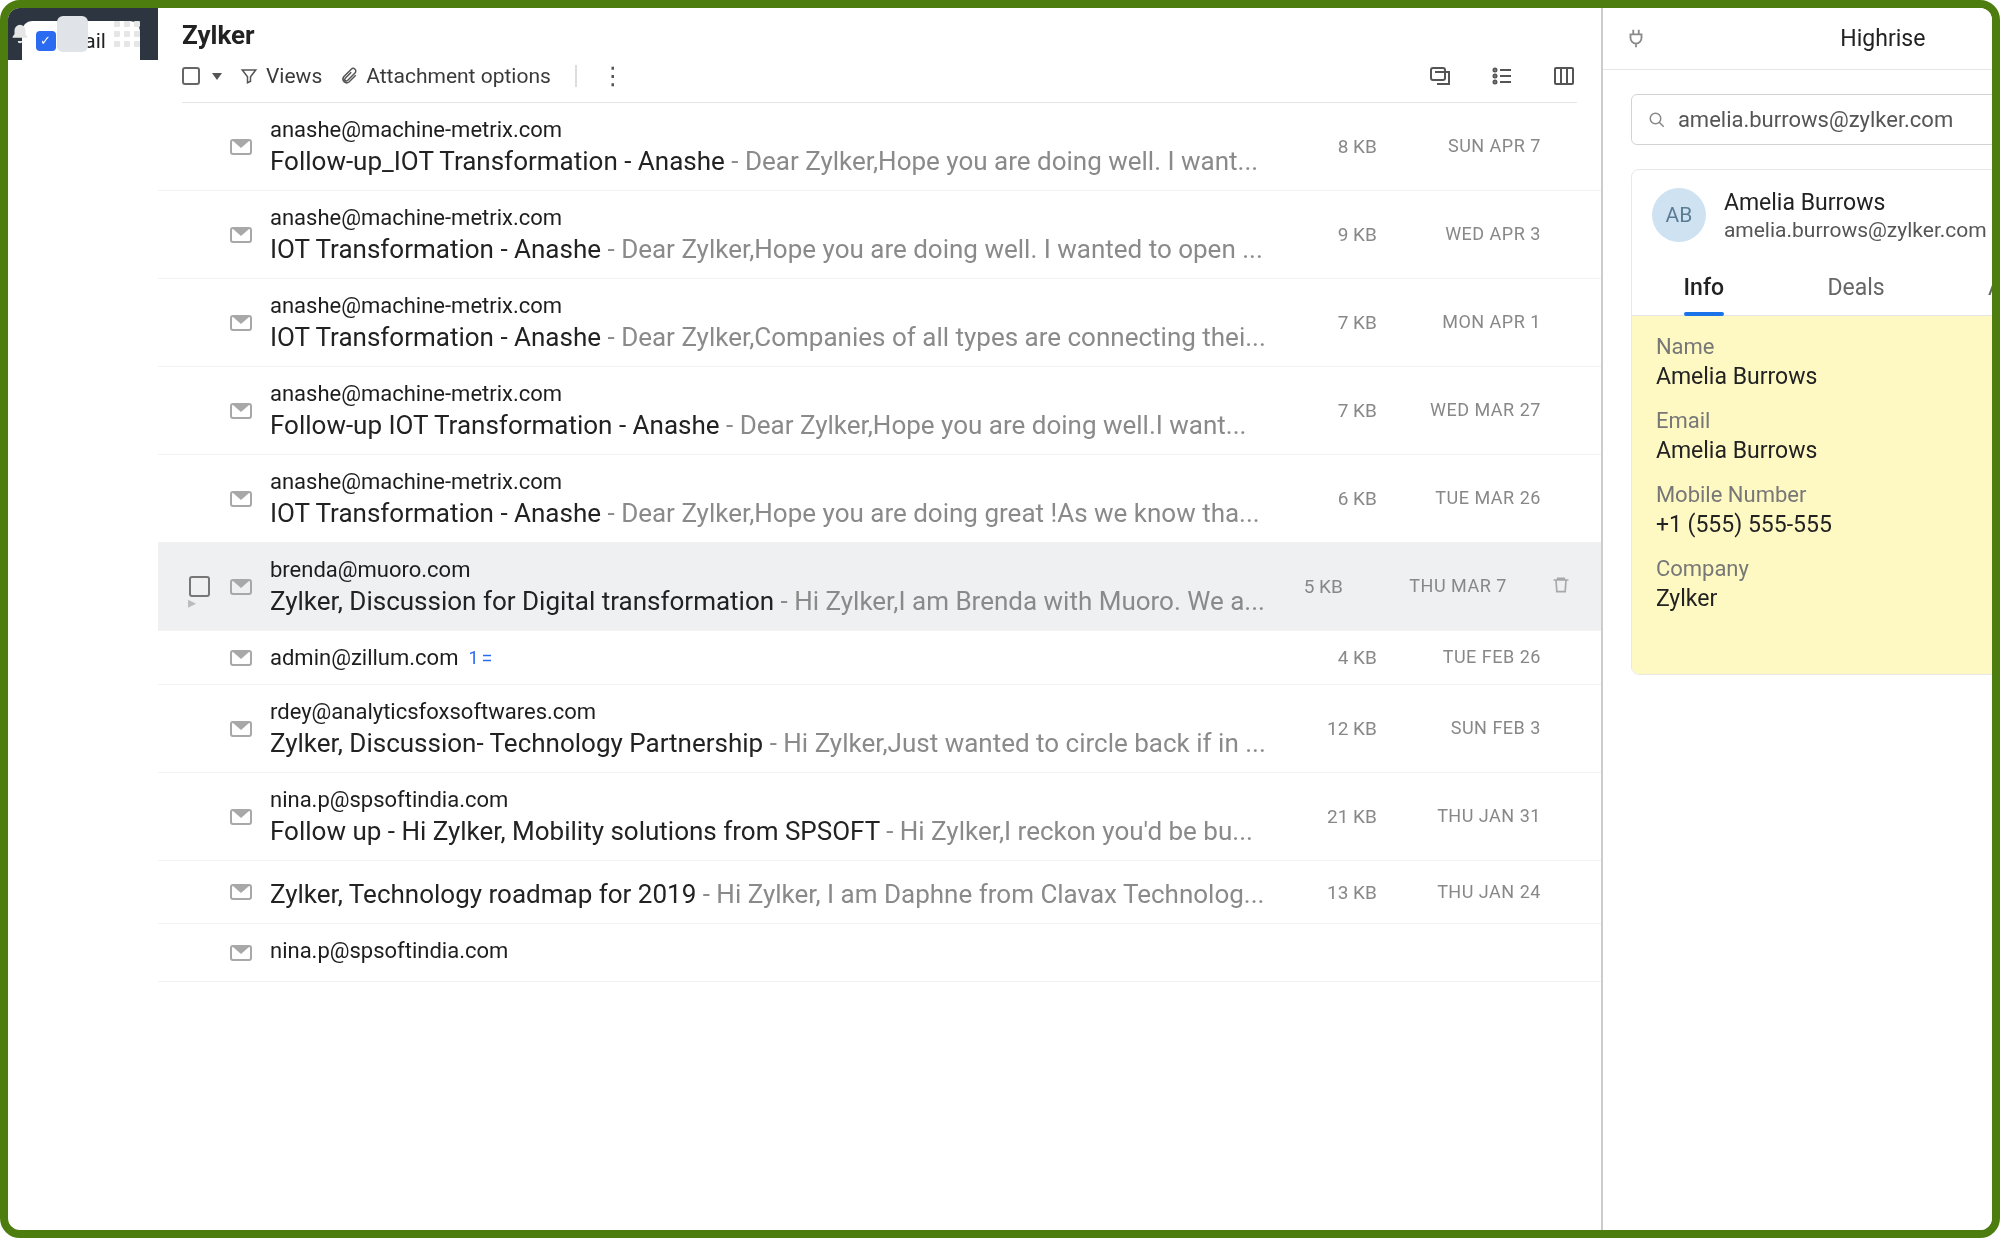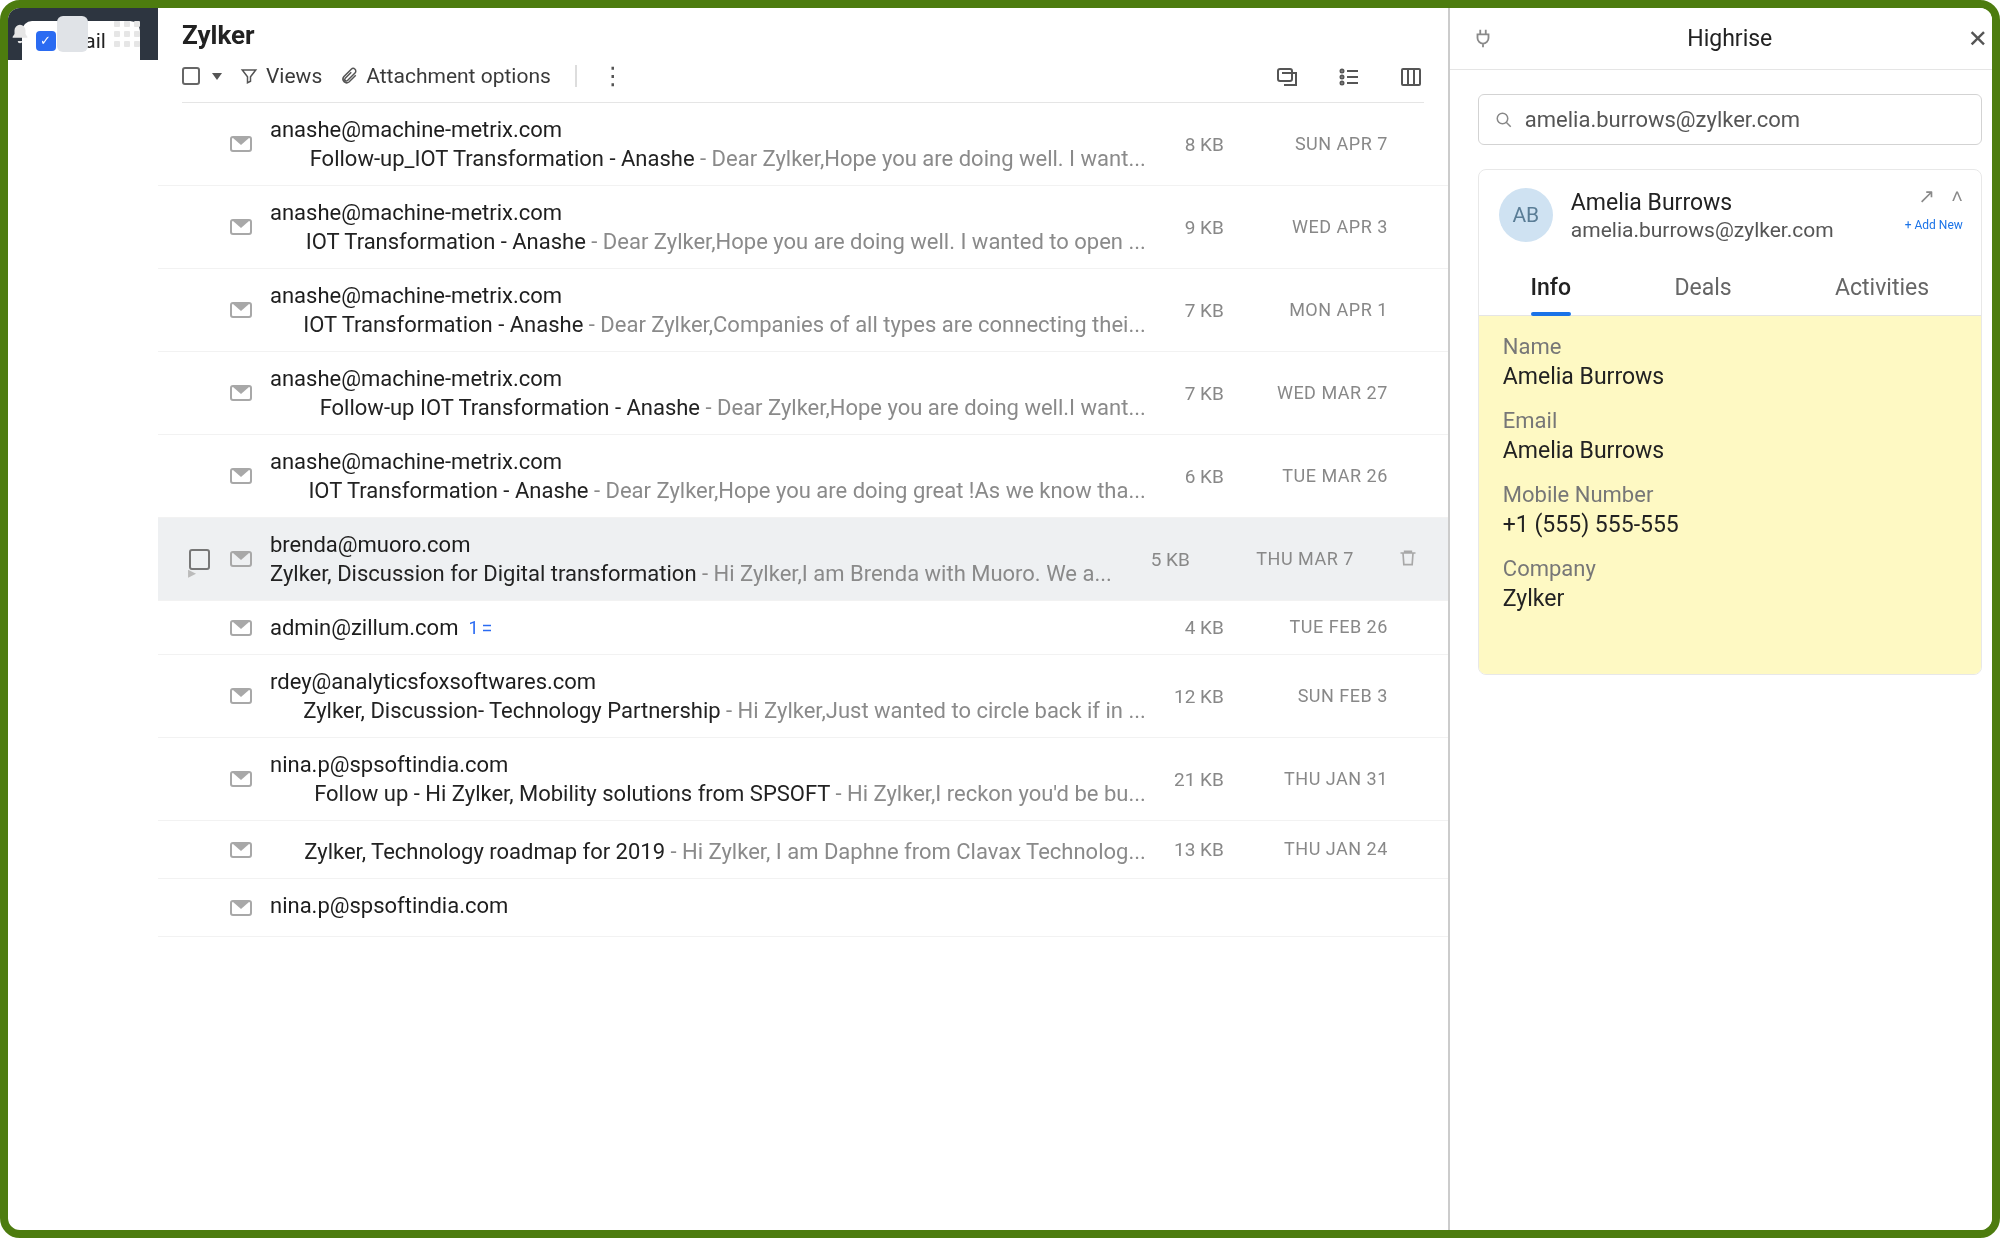--- a/index.html
+++ b/index.html
@@ -107,21 +107,21 @@
   .mail-head {
     padding: 12px 24px 0 24px;
   }
   .folder-name {
     font-size: 26px;
     font-weight: 700;
   }
   .toolbar-row {
     margin-top: 8px;
     display: flex;
-    align-items: flex-end;
+    align-items: center;
     padding: 4px 0 12px 0;
     border-bottom: 1px solid #e5e5e5;
   }
   .tool-left {
     display: flex;
     align-items: center;
     gap: 18px;
     flex: 1;
   }
   .ck {
@@ -211,26 +211,25 @@
     gap: 10px;
   }
   .thread-badge {
     color: #2a6bf2;
     font-size: 18px;
     display: inline-flex;
     align-items: center;
     gap: 2px;
   }
   .subj-line {
-    font-size: 22px;
+    font-size: 26px;
     margin-top: 4px;
     white-space: nowrap;
     overflow: hidden;
     text-overflow: ellipsis;
-    text-align: right;
   }
   .subj-line .subj { color: #222; }
   .subj-line .prev { color: #8a8a8a; }
   .meta {
     display: flex;
     gap: 44px;
     align-items: flex-start;
     flex-shrink: 0;
     padding-right: 40px;
   }

